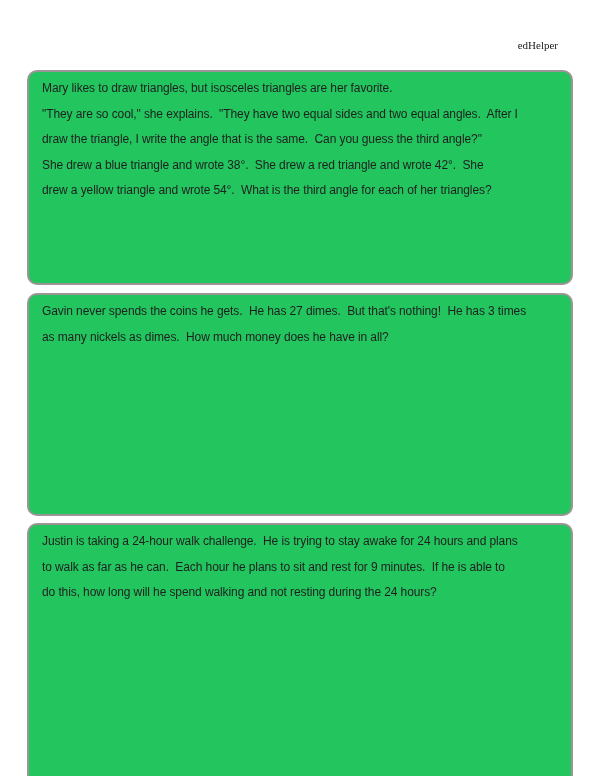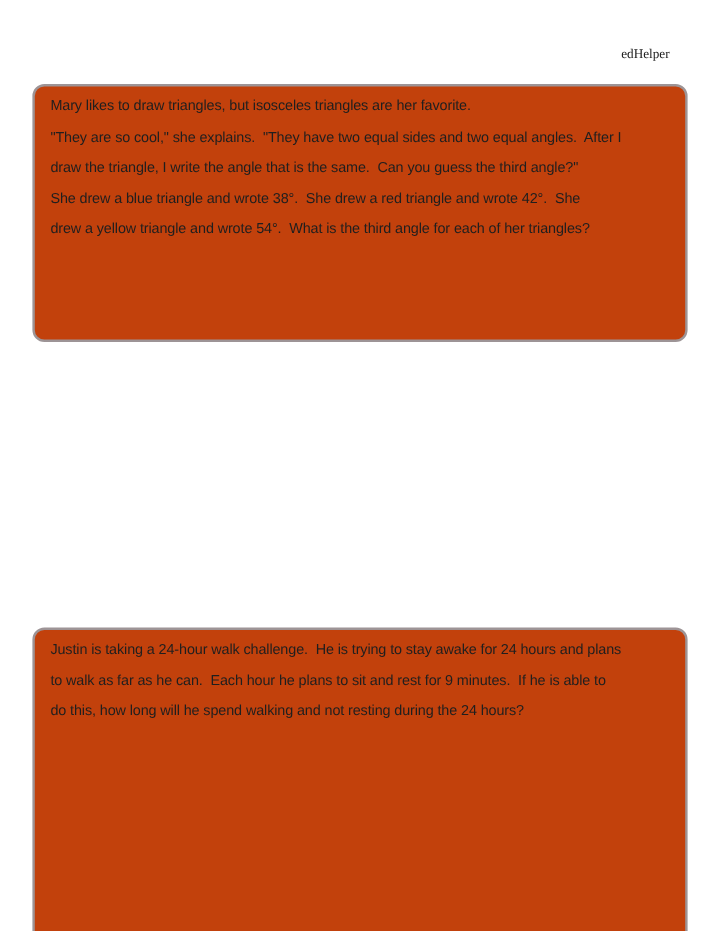--- a/index.html
+++ b/index.html
@@ -44,21 +44,21 @@
     margin-left: 7px;
     border-bottom: 1.6px solid #111111;
   }
   .problem-box {
     position: absolute;
     left: 27px;
     width: 546px;
     box-sizing: border-box;
     border: 2px solid #9d9496;
     border-radius: 10px;
-    background: #c2410c;
+    background: #22c55e;
   }
   .box-1 { top: 70px;  height: 215px; }
   .box-2 { top: 293px; height: 223px; }
   .box-3 { top: 523px; height: 268px; }
   .problem-text {
     margin: 0;
     padding: 4px 13px;
     font-size: 12px;
     line-height: 25.5px;
     letter-spacing: -0.1px;
@@ -75,20 +75,24 @@
 
 
   <div class="problem-box box-1">
     <p class="problem-text">Mary likes to draw triangles, but isosceles triangles are her favorite.
 "They are so cool," she explains.  "They have two equal sides and two equal angles.  After I
 draw the triangle, I write the angle that is the same.  Can you guess the third angle?"
 She drew a blue triangle and wrote 38°.  She drew a red triangle and wrote 42°.  She
 drew a yellow triangle and wrote 54°.  What is the third angle for each of her triangles?</p>
   </div>
 
+  <div class="problem-box box-2">
+    <p class="problem-text">Gavin never spends the coins he gets.  He has 27 dimes.  But that's nothing!  He has 3 times
+as many nickels as dimes.  How much money does he have in all?</p>
+  </div>
 
   <div class="problem-box box-3">
     <p class="problem-text">Justin is taking a 24-hour walk challenge.  He is trying to stay awake for 24 hours and plans
 to walk as far as he can.  Each hour he plans to sit and rest for 9 minutes.  If he is able to
 do this, how long will he spend walking and not resting during the 24 hours?</p>
   </div>
 
 </div>
 
 </body></html>

